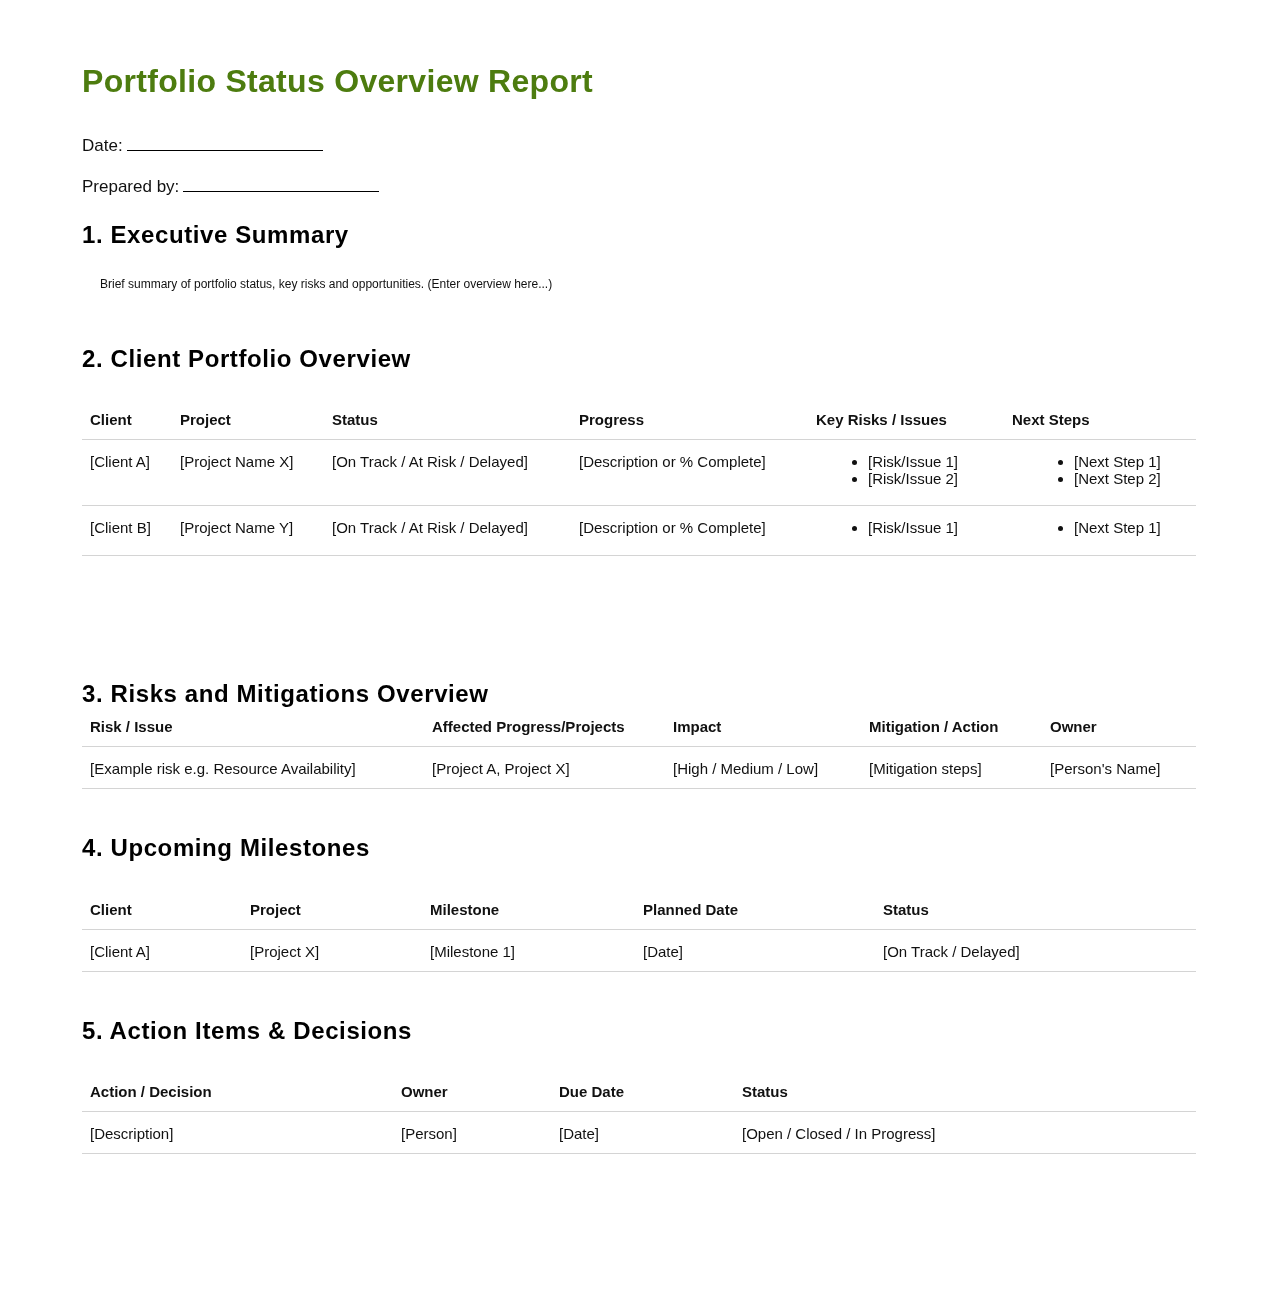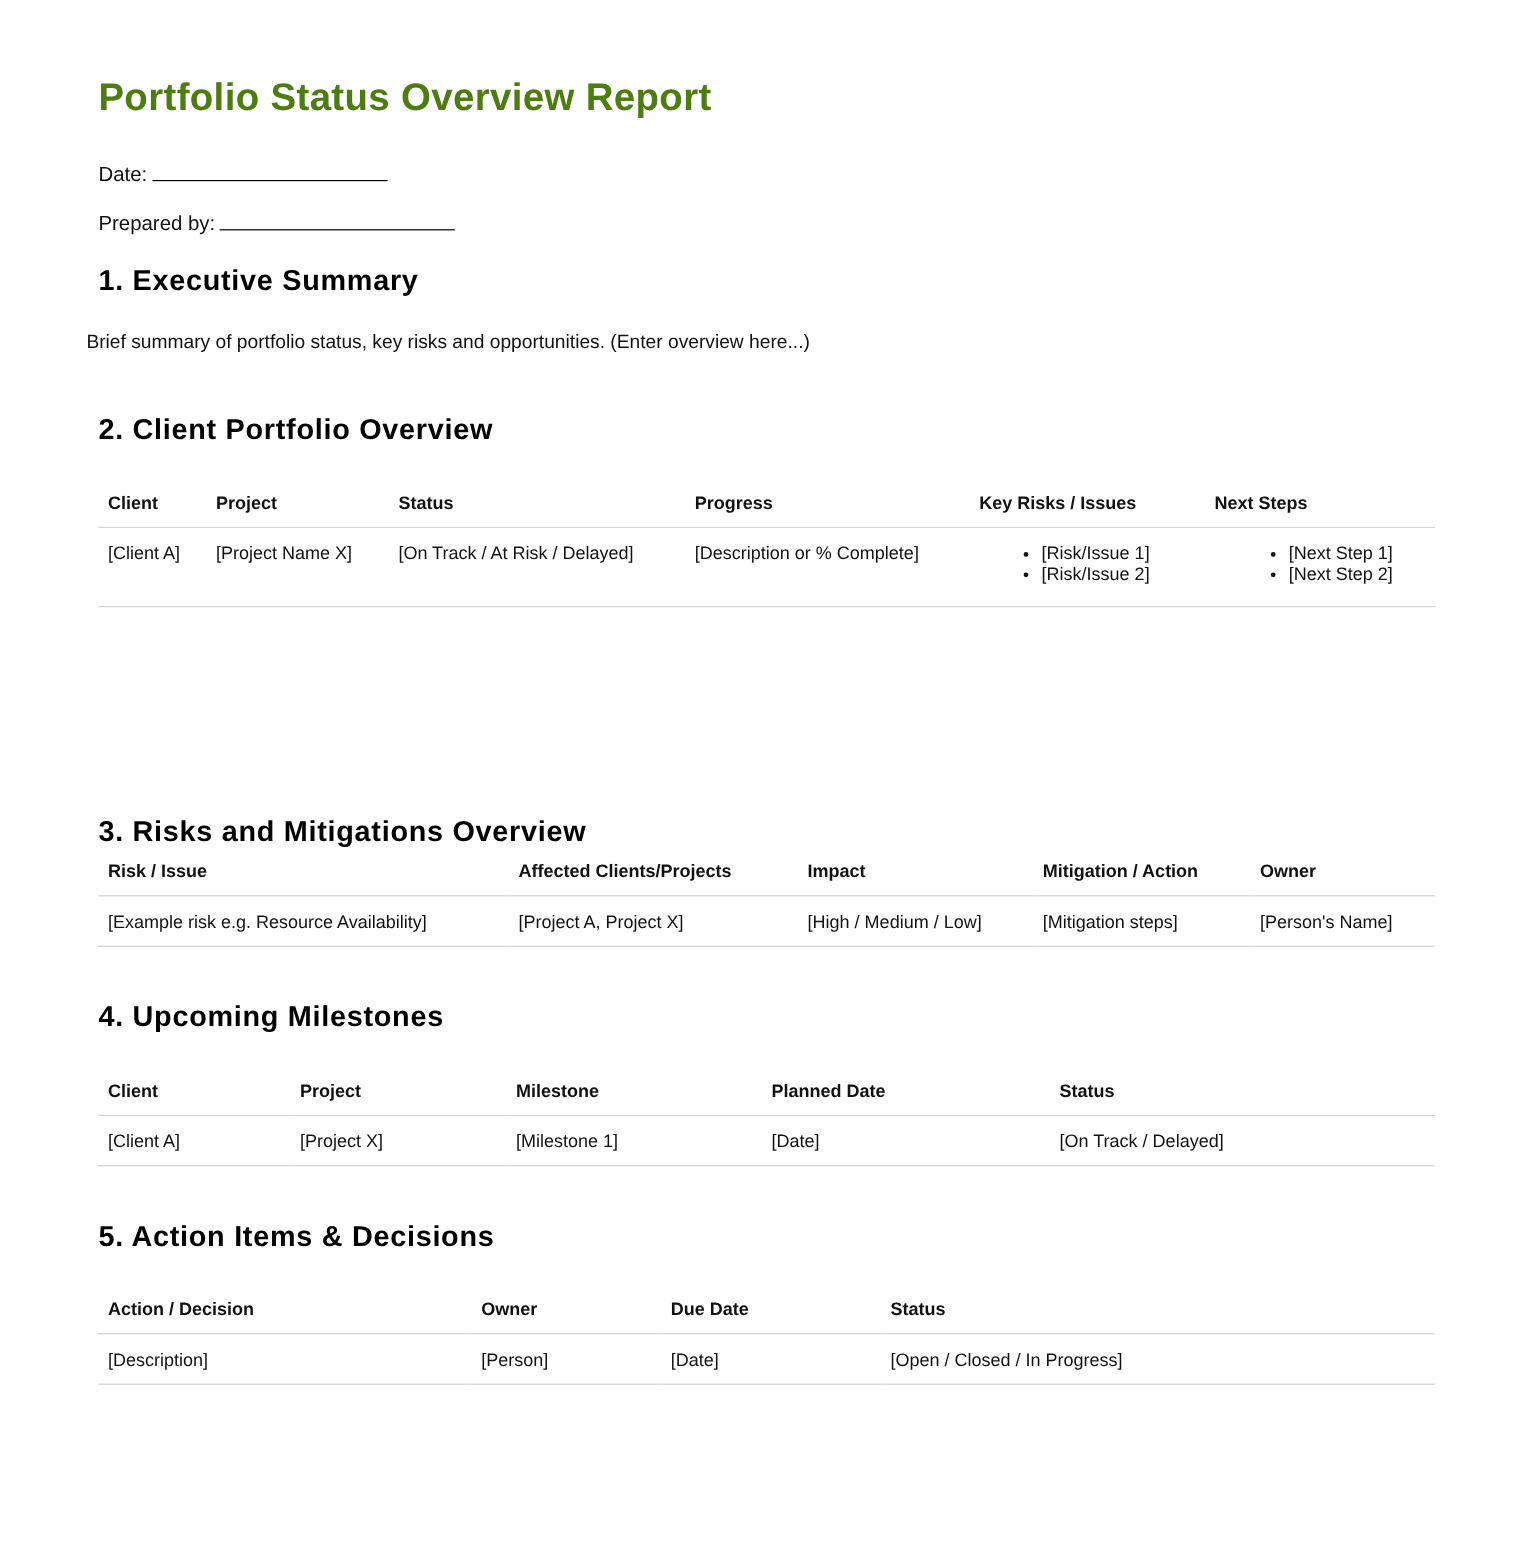--- a/index.html
+++ b/index.html
@@ -13,21 +13,21 @@
     h1 {
       position: absolute; left: 82px; top: 63px; margin: 0;
       font-size: 32px; font-weight: bold; letter-spacing: 0.3px; color: #4d7c0f;
     }
     .meta { position: absolute; left: 82px; font-size: 17px; }
     .meta .line { display: inline-block; width: 196px; border-bottom: 1px solid #000; height: 12px; vertical-align: baseline; margin-left: 4px; }
     h2 {
       position: absolute; left: 82px; margin: 0;
       font-size: 24px; font-weight: bold; letter-spacing: 0.6px; color: #000;
     }
-    .para { position: absolute; left: 72px; font-size: 16px; text-align: center; }
+    .para { position: absolute; left: 100px; font-size: 12px; text-align: center; }
     table {
       position: absolute; left: 82px; width: 1114px;
       border-collapse: collapse; font-size: 15px;
     }
     th {
       text-align: left; font-weight: bold; padding: 0 8px;
       height: 40px; vertical-align: middle;
       border-bottom: 1px solid #d4d4d4;
     }
     td {
@@ -87,36 +87,52 @@
             <li>[Risk/Issue 2]</li>
           </ul>
         </td>
         <td>
           <ul class="steps">
             <li>[Next Step 1]</li>
             <li>[Next Step 2]</li>
           </ul>
         </td>
       </tr>
+      <tr style="height:50px;">
+        <td>[Client B]</td>
+        <td>[Project Name Y]</td>
+        <td>[On Track / At Risk / Delayed]</td>
+        <td>[Description or % Complete]</td>
+        <td>
+          <ul class="risks">
+            <li>[Risk/Issue 1]</li>
+          </ul>
+        </td>
+        <td>
+          <ul class="steps">
+            <li>[Next Step 1]</li>
+          </ul>
+        </td>
+      </tr>
     </tbody>
   </table>
 
   <h2 style="top:680px;text-align:right;">3. Risks and Mitigations Overview</h2>
   <table style="top:706px;">
     <colgroup>
       <col style="width:342px">
         <col style="width:241px">
         <col style="width:196px">
         <col style="width:181px">
         <col style="width:154px">
     </colgroup>
     <thead>
       <tr>
         <th>Risk / Issue</th>
-        <th>Affected Clients/Projects</th>
+        <th>Affected Progress/Projects</th>
         <th>Impact</th>
         <th>Mitigation / Action</th>
         <th>Owner</th>
       </tr>
     </thead>
     <tbody>
       <tr style="height:42px;">
         <td>[Example risk e.g. Resource Availability]</td>
         <td>[Project A, Project X]</td>
         <td>[High / Medium / Low]</td>

